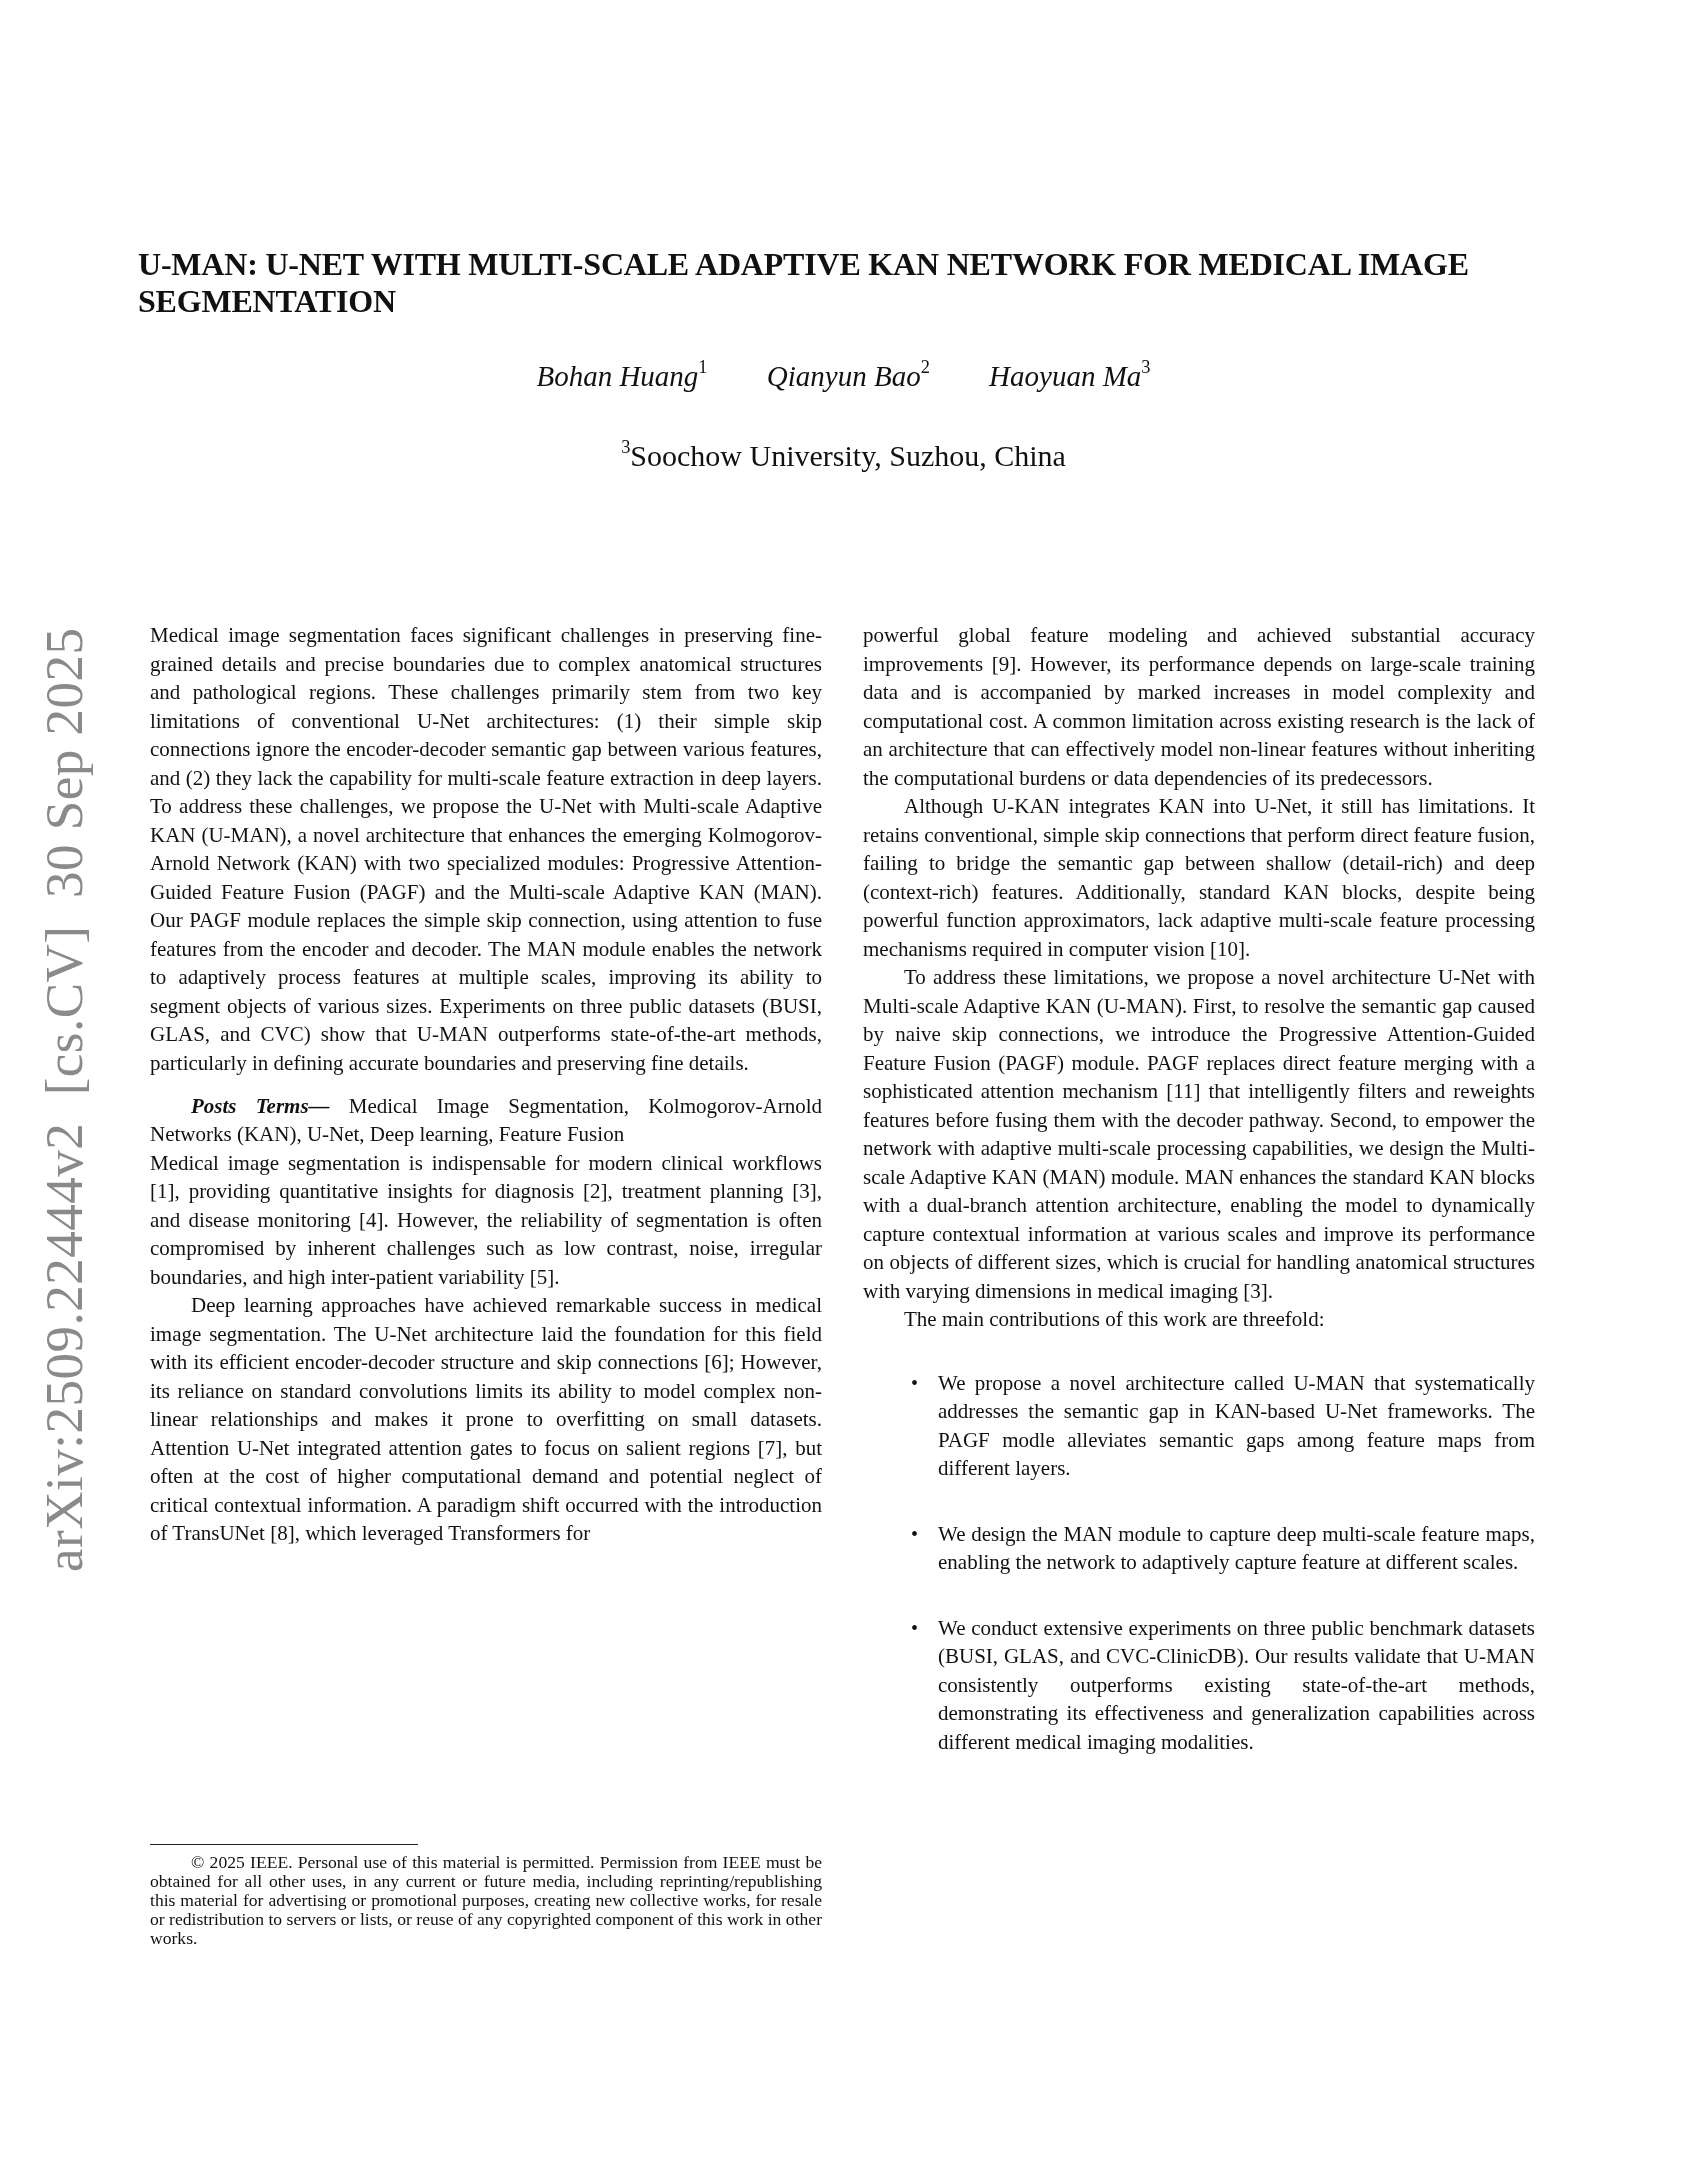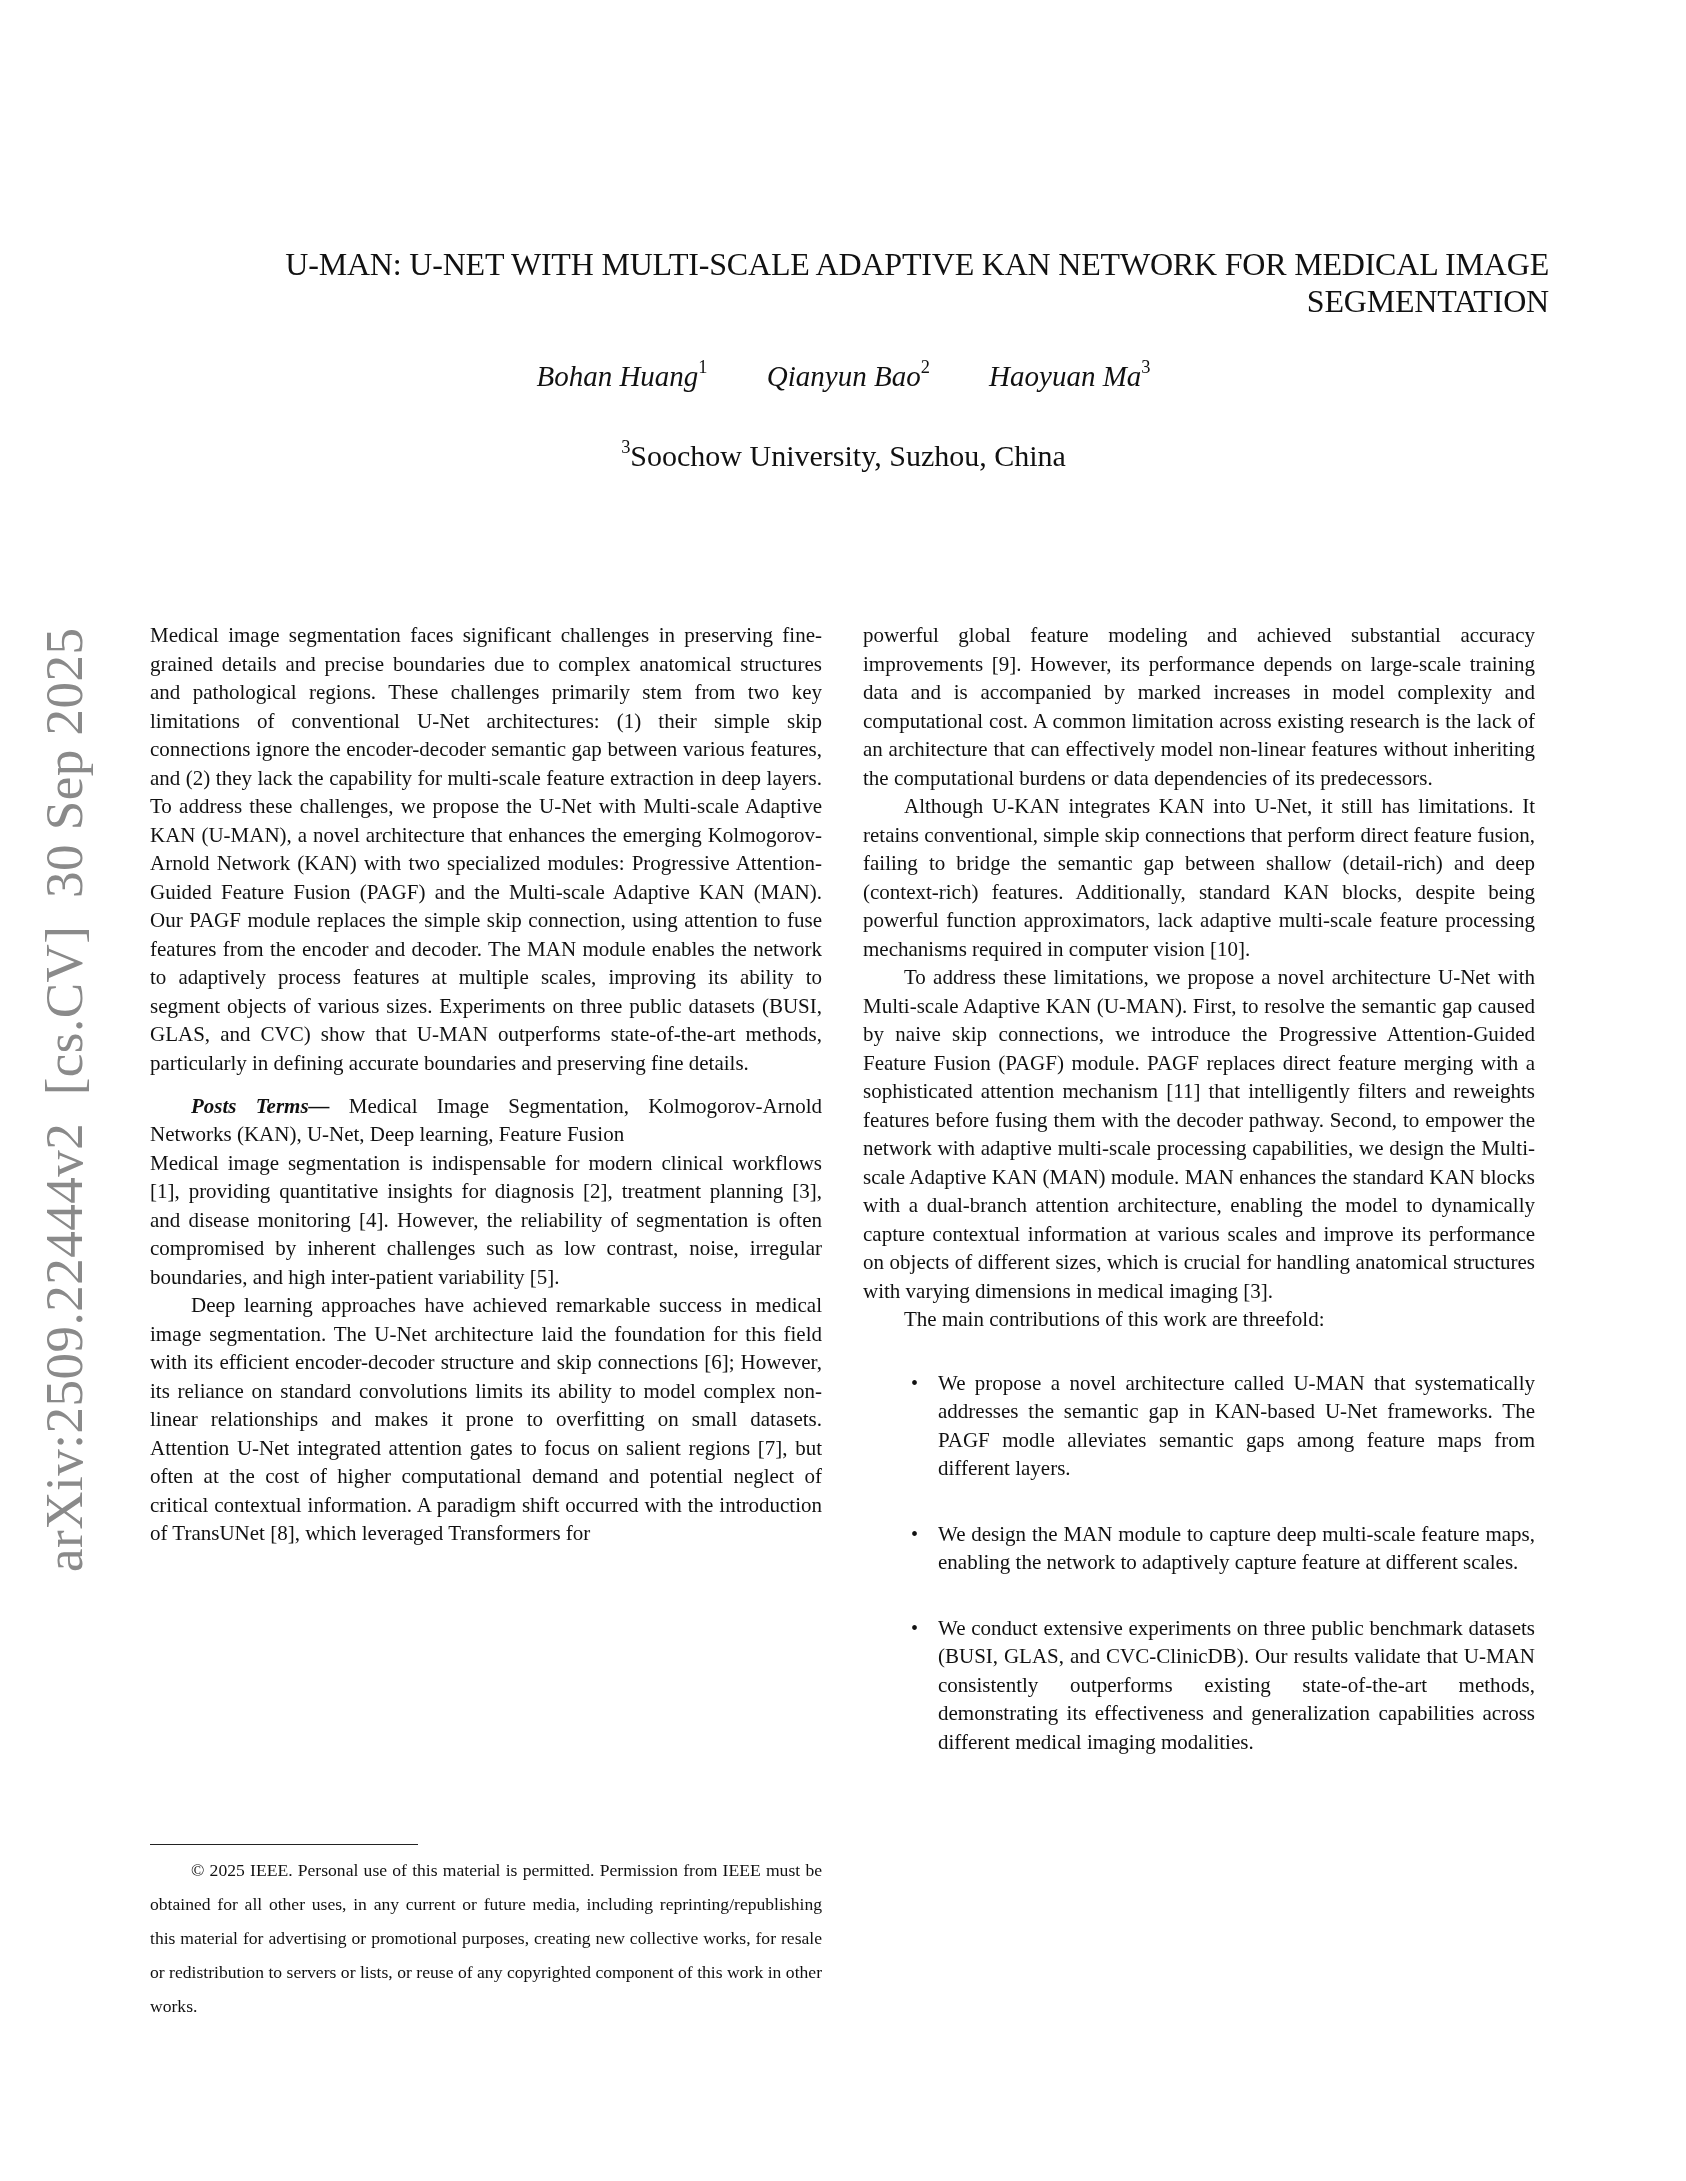--- a/index.html
+++ b/index.html
@@ -4,22 +4,22 @@
 <style>
   html, body { margin: 0; padding: 0; background: #ffffff; }
   body { width: 1686px; height: 2182px; position: relative; overflow: hidden;
          font-family: "Liberation Serif", "DejaVu Serif", serif; color: #111111; }
   .page { position: absolute; left: 0; top: 0; width: 1686px; height: 2182px; }
 
   .arxiv-stamp { position: absolute; left: 27.5px; top: 1572px; width: 973px; height: 73px;
                  transform-origin: 0 0; transform: rotate(-90deg);
                  font-size: 53px; line-height: 73px; color: #8a8a8a; white-space: pre; letter-spacing: 0.5px; }
 
-  .title { position: absolute; left: 138px; top: 246px; width: 1411px; text-align: right;
-           font-weight: normal; font-size: 32px; line-height: 37px; letter-spacing: -0.2px; }
+  .title { position: absolute; left: 138px; top: 246px; width: 1411px; text-align: left;
+           font-weight: bold; font-size: 32px; line-height: 37px; letter-spacing: -0.2px; }
   .authors { position: absolute; left: 138px; top: 358px; width: 1411px; text-align: center;
              font-style: italic; font-size: 29px; line-height: 37px; }
   .authors .author { display: inline-block; margin: 0 26px; }
   .authors sup, .affils sup { font-style: normal; font-size: 18.4px; vertical-align: 13px; line-height: 0; }
   .affils { position: absolute; left: 138px; top: 436px; width: 1411px; text-align: center;
             font-size: 30px; line-height: 40px; }
   .affils .affil { display: block; }
 
   .col { position: absolute; width: 672px; font-size: 21px; line-height: 28.5px; text-align: justify;
          hyphens: manual; }
@@ -29,21 +29,21 @@
   .sec-head { text-align: center; font-weight: bold; font-size: 21px; line-height: 28.5px; }
   .sec-head.abstract { margin: 0 0 8.3px 0; }
   .sec-head.intro { margin: 33px 0 27.5px 0; }
   p { margin: 0; }
   p.indent { text-indent: 41px; }
   p.gap { }
   .index-terms { margin-top: 14.7px; text-indent: 41px; }
   .index-terms .it-label { font-weight: bold; font-style: italic; }
 
   .footnote-rule { position: absolute; left: 150px; top: 1844px; width: 268px; border-top: 1.4px solid #222; }
-  .footnote { position: absolute; left: 150px; top: 1853px; width: 672px; font-size: 17.6px; line-height: 34px;
+  .footnote { position: absolute; left: 150px; top: 1853px; width: 672px; font-size: 17.6px; line-height: 19px;
               text-align: justify; }
   .footnote p { text-indent: 41px; }
 
   .bullets { list-style: none; margin: 35px 0 0 0; padding: 0; }
   .bullets li { position: relative; padding-left: 75px; margin-bottom: 37px; }
   .bullets li .bullet-icon { position: absolute; left: 48px; top: 0; font-size: 20px; }
 </style>
 </head>
 <body>
 

